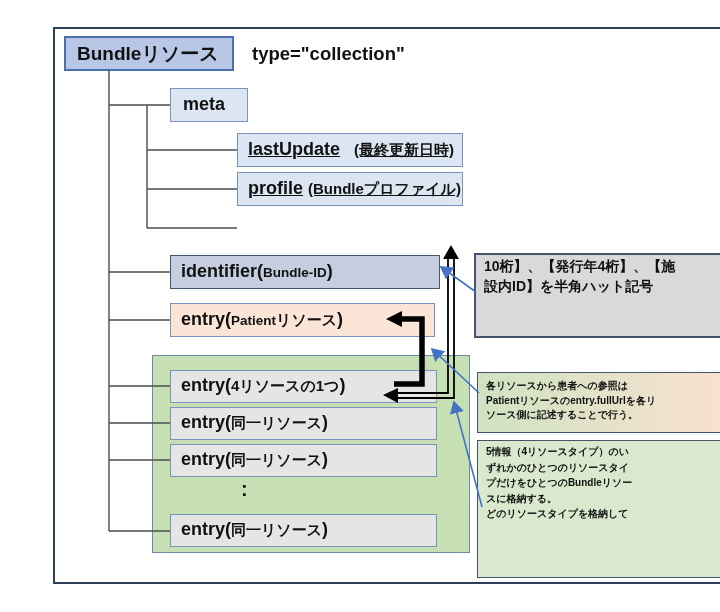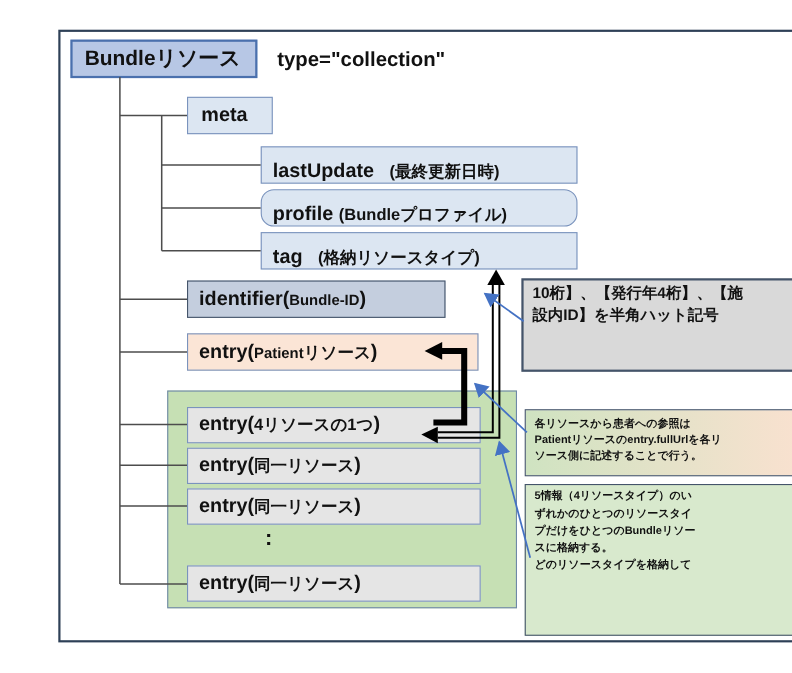--- a/index.html
+++ b/index.html
@@ -20,26 +20,26 @@
   .t-sm{font-size:13.5px;}
   .t-jp{font-size:15px;}
   .g-lg{margin-left:14px;}
   .g-sm{margin-left:5px;}
 
   #bundle{left:22px;top:36px;width:170px;height:35px;line-height:31px;padding-left:11px;
     background:var(--root-fill);border:2px solid var(--root-border);font-size:19px;}
   #type-attr{left:210px;top:39px;height:30px;line-height:30px;font-size:18.5px;}
   #meta{left:128px;top:88px;width:78px;height:34px;line-height:30px;padding-left:12px;
     background:var(--light-fill);border:1.5px solid var(--node-border);font-size:18px;}
-  .mchild{left:195px;width:288px;height:34px;line-height:43px;padding-left:10px;
-    background:var(--light-fill);border:1.5px solid var(--node-border);}
+  .mchild{left:195px;width:226px;height:34px;line-height:30px;padding-left:10px;
+    background:var(--light-fill);border:1.5px solid var(--node-border);text-decoration:underline;}
   #lastupdate{top:133px;}
-  #profile{top:172px;border-radius:12px;}
+  #profile{top:172px;}
   #tag{top:211px;}
-  #identifier{left:128px;top:255px;width:235px;height:34px;line-height:30px;padding-left:10px;
+  #identifier{left:128px;top:255px;width:270px;height:34px;line-height:30px;padding-left:10px;
     background:var(--identifier-fill);border:1.5px solid var(--dark-border);}
   #entry-patient{left:128px;top:303px;width:265px;height:34px;line-height:30px;padding-left:10px;
     background:var(--patient-fill);border:1.5px solid var(--node-border);}
   #green-box{left:110px;top:355px;width:318px;height:198px;
     background:var(--green-fill);border:1.5px solid var(--green-border);}
   .e-box{left:128px;width:267px;height:33px;line-height:29px;padding-left:10px;
     background:#e5e5e5;border:1.5px solid var(--node-border);}
   #e1{top:370px;} #e2{top:407px;} #e3{top:444px;} #e4{top:514px;}
   #colon{left:199px;top:478px;font-size:20px;}
 
@@ -78,23 +78,20 @@
   </div>
 
   <div class="node" id="meta">
     <span>meta</span>
   </div>
   <div class="node mchild" id="lastupdate">
     <span class="t-main">lastUpdate</span><span class="t-jp g-lg">(最終更新日時)</span>
   </div>
   <div class="node mchild" id="profile">
     <span class="t-main">profile</span><span class="t-jp g-sm">(Bundleプロファイル)</span>
-  </div>
-  <div class="node mchild" id="tag">
-    <span class="t-main">tag</span><span class="t-jp g-lg">(格納リソースタイプ)</span>
   </div>
 
   <div class="node" id="identifier">
     <span class="t-main">identifier(</span><span class="t-sm">Bundle-ID</span><span class="t-main">)</span>
   </div>
   <div class="node" id="entry-patient">
     <span class="t-main">entry(</span><span class="t-sm">Patient</span><span class="t-jp">リソース</span><span class="t-main">)</span>
   </div>
 
   <div class="node" id="green-box"></div>

